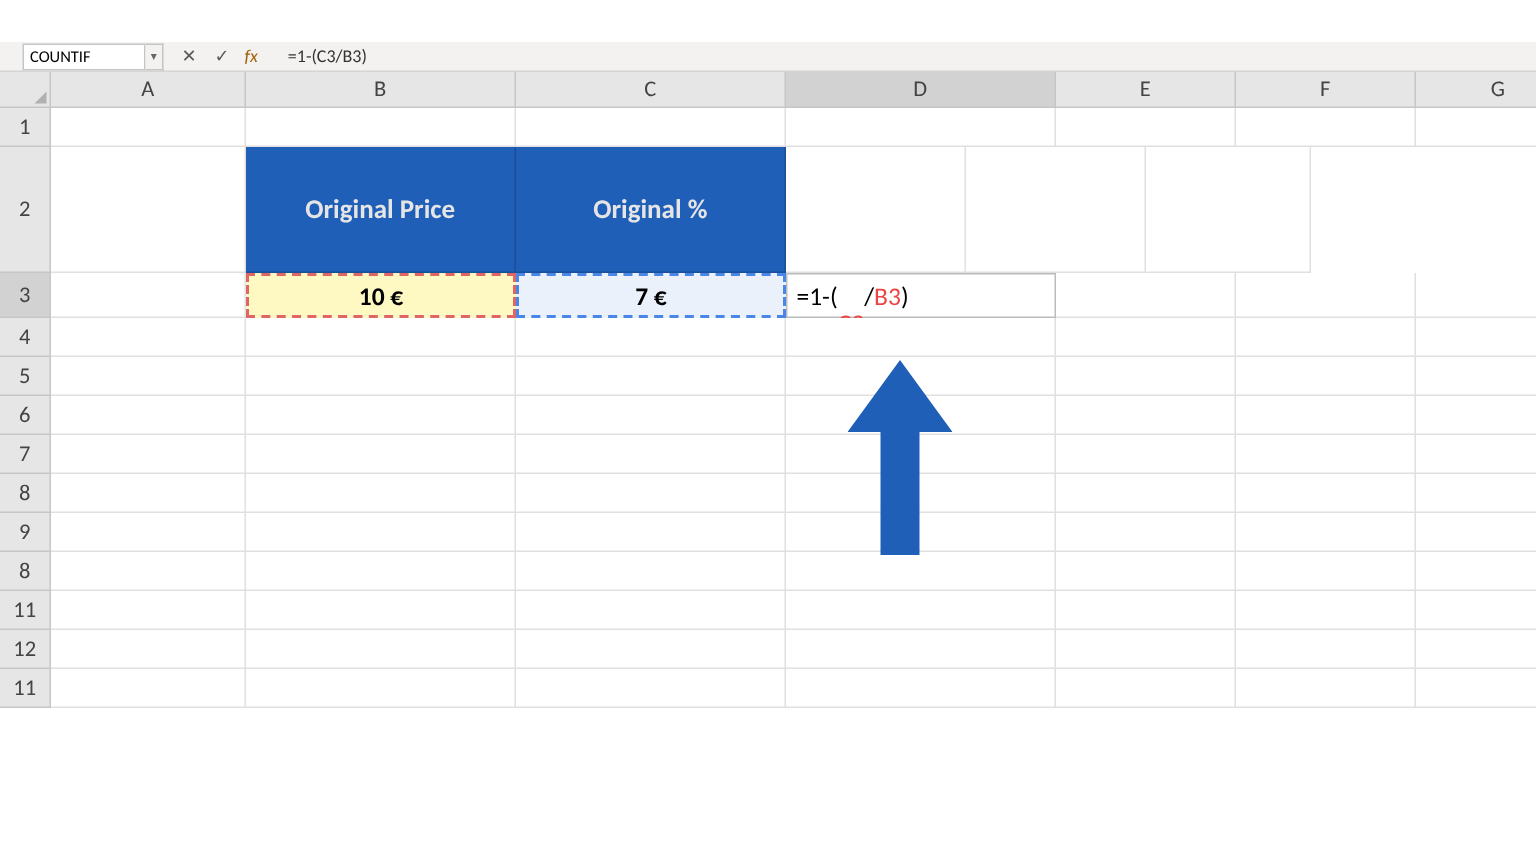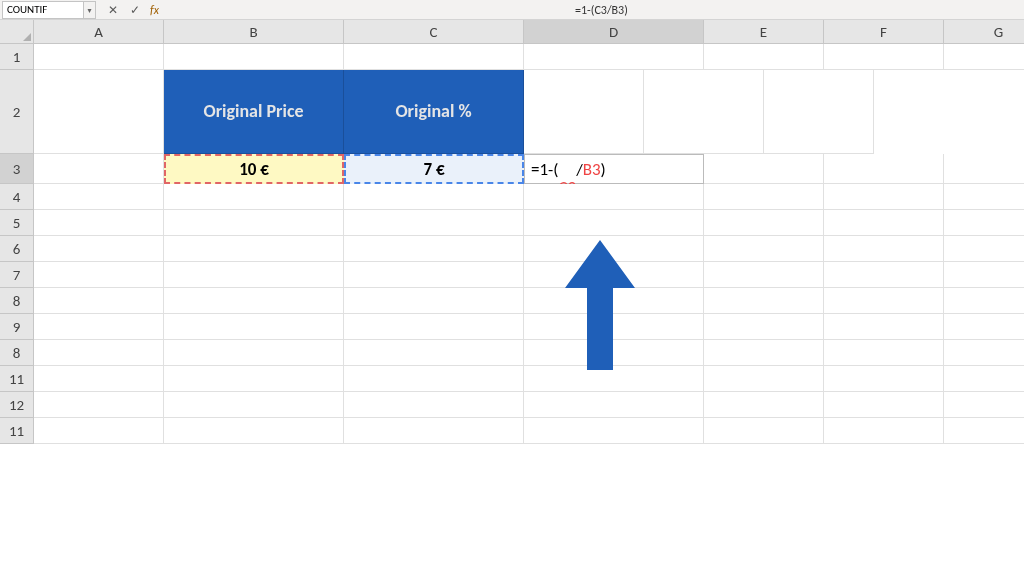--- a/index.html
+++ b/index.html
@@ -12,21 +12,22 @@
       position: relative;
     }
     
     
     .formula-bar-row {
       display: flex;
       align-items: center;
       height: 20px;
       border-bottom: 1px solid #d4d4d4;
       background: #f3f2f1;
-      padding-left: 2px;
+      padding-left: 15px;
+      margin-top: 28px;
     }
     .name-box {
       width: 82px;
       height: 18px;
       border: 1px solid #c4c4c4;
       background: #ffffff;
       font-size: 11px;
       padding: 0 4px;
       display: flex;
       align-items: center;
@@ -63,21 +64,20 @@
       font-style: italic;
       font-size: 12px;
       color: #a16207;
       padding-right: 6px;
     }
     .formula-input {
       flex: 1;
       font-size: 12px;
       color: #333;
       padding-left: 4px;
-      text-align: center;
     }
     
     
     .grid-wrap {
       position: relative;
       background: #ffffff;
     }
     .corner-cell {
       position: absolute;
       left: 0;

